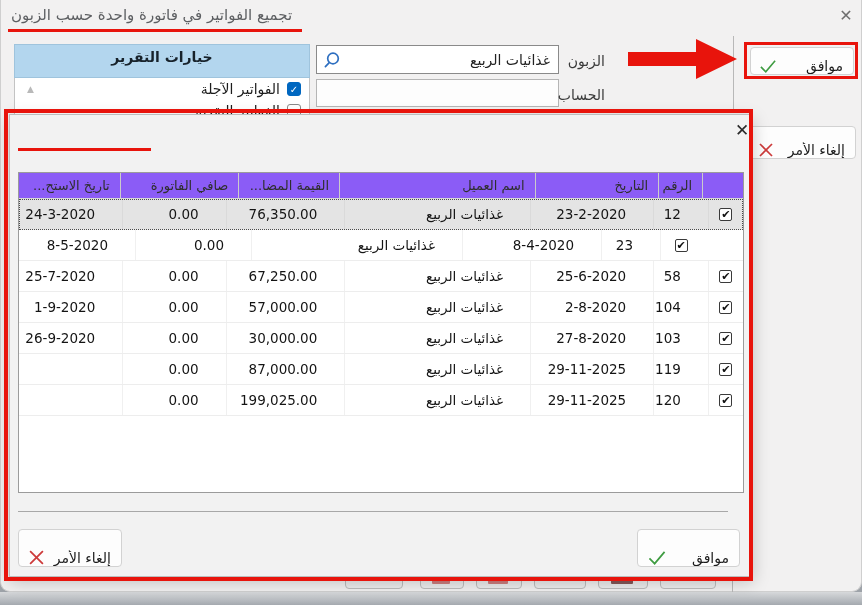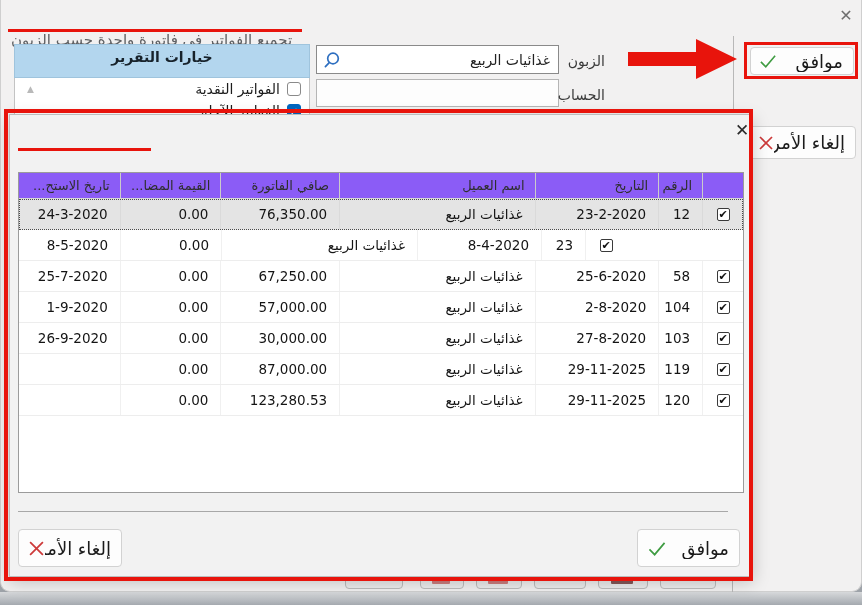--- a/index.html
+++ b/index.html
@@ -7,21 +7,21 @@
   body { font-family: "DejaVu Sans", sans-serif; background: #9ea3a9; position: relative; }
 
   .screen { position: absolute; inset: 0; }
 
   
   .window { position: absolute; left: 0; top: 0; width: 862px; height: 592px;
     background: #f2f1f1; border-radius: 0 0 10px 10px; border: 1px solid #cfcfcf; border-top: none; z-index: 1; }
   .footer-strip { position: absolute; left: 0; top: 592px; width: 862px; height: 13px;
     background: linear-gradient(#d7d9db, #a4a9af); z-index: 0; }
 
-  .win-title { position: absolute; left: 10px; top: 6px; font-size: 15px; color: #5d5f62; direction: rtl; white-space: nowrap; margin-top: 25px; }
+  .win-title { position: absolute; left: 10px; top: 6px; font-size: 15px; color: #5d5f62; direction: rtl; white-space: nowrap; }
   .win-close { position: absolute; left: 833px; top: 4px; width: 24px; height: 24px; font-size: 16px;
     color: #6f6f6f; text-align: center; line-height: 24px; cursor: default; }
 
   
   .options-panel { position: absolute; left: 13px; top: 44px; width: 296px; }
   .options-header { height: 34px; background: #b3d6ee; border: 1px solid #9fc4dd; font-weight: bold;
     font-size: 14px; color: #17222b; text-align: center; line-height: 25px; direction: rtl; }
   .options-list { position: relative; height: 46px; background: #ffffff; border: 1px solid #c3c3c3; border-top: none; overflow: hidden; }
   .scroll-up { position: absolute; left: 12px; top: 6px; font-size: 9px; color: #b9b9b9; }
   .opt-item { display: flex; flex-direction: row; justify-content: flex-end; align-items: center;
@@ -39,22 +39,22 @@
     font-size: 14px; color: #222; direction: rtl; text-align: right; padding: 0 8px; background: transparent; }
   .label-customer { position: absolute; left: 562px; top: 53px; width: 42px; font-size: 14px; color: #3a3a3a; direction: rtl; }
   .account-field { position: absolute; left: 315px; top: 79px; width: 243px; height: 28px;
     background: #fdfdfd; border: 1px solid #b5b5b5; }
   .label-account { position: absolute; left: 558px; top: 87px; width: 46px; font-size: 14px; color: #3a3a3a; direction: rtl; }
 
   .vdivider { position: absolute; left: 732px; top: 36px; width: 1px; height: 74px; background: #b8b8b8; }
   .vdivider2 { position: absolute; left: 731px; top: 581px; width: 1px; height: 11px; background: #b8b8b8; z-index: 2; }
 
   
-  .btn { display: flex; align-items: center; background: #fdfdfd; border: 1px solid #d2d2d2; border-radius: 4px;
-    font-family: "DejaVu Sans", sans-serif; font-size: 18px; color: #1b1b1b; cursor: default; overflow: hidden; }
+  .btn { display: flex; align-items: flex-end; background: #fdfdfd; border: 1px solid #d2d2d2; border-radius: 4px;
+    font-family: "DejaVu Sans", sans-serif; font-size: 14px; color: #1b1b1b; cursor: default; overflow: hidden; }
   .btn svg { flex: 0 0 auto; }
   .btn .btn-label { flex: 1; direction: rtl; white-space: nowrap; overflow: hidden; padding: 0 10px 0 4px; text-align: right; }
 
   .btn-ok-main { position: absolute; left: 749px; top: 47px; width: 104px; height: 28px; padding-left: 8px; }
   .btn-cancel-main { position: absolute; left: 748px; top: 126px; width: 107px; height: 33px; padding-left: 8px; z-index: 2; }
 
   
   .bg-hint { position: absolute; top: 573px; height: 16px; background: #ececec; border: 1px solid #bcbcbc; border-radius: 4px; z-index: 2; }
   .bg-hint .mark { position: absolute; left: 25%; top: 4px; width: 45%; height: 6px; background: #c05050; opacity: .7; border-radius: 1px; }
 
@@ -63,21 +63,21 @@
     border: 1px solid #bdbdbd; box-shadow: 0 5px 16px rgba(0,0,0,.22); z-index: 5; }
   .dlg-title { position: absolute; left: 12px; top: 9px; font-size: 15px; color: #161616; direction: rtl; white-space: nowrap; }
   .dlg-close { position: absolute; left: 720px; top: 3px; width: 24px; height: 24px; font-size: 17px; color: #2b2b2b;
     text-align: center; line-height: 24px; }
 
   .table { position: absolute; left: 8px; top: 57px; width: 726px; height: 321px; background: #fff; border: 1px solid #9b9b9b; }
   .thead { display: flex; height: 26px; border-bottom: 1px solid #d6d6d6; background: #8b5cf6; }
   .th { font-size: 13px; color: #2e2e2e; direction: rtl; white-space: nowrap; overflow: hidden;
     border-left: 1px solid #cbcbcb; line-height: 25px; text-align: right; padding: 0 10px 0 2px; }
   .th:first-child { border-left: none; }
-  .trow { display: flex; height: 31px; border-bottom: 1px solid #ededed; background: #fff; }
+  .trow { display: flex; height: 31px; border-bottom: 1px solid #ededed; background: #fff; gap: 15px; }
   .td { font-size: 13.5px; color: #141414; direction: rtl; white-space: nowrap; overflow: hidden;
     border-left: 1px solid #f0f0f0; line-height: 30px; text-align: right; padding: 0 12px 0 2px; }
   .td:first-child { border-left: none; }
   .trow.selected { background: #e4e4e4; outline: 1px dotted #4a4a4a; outline-offset: -1px; }
   .trow.selected .td { border-left-color: #dadada; }
 
   .c-due  { width: 101px; }
   .c-vat  { width: 101px; }
   .c-net  { width: 119px; }
   .c-name { width: 196px; padding-left: 12px; }
@@ -121,26 +121,26 @@
 
   <div class="window">
     <div class="win-title">تجميع الفواتير في فاتورة واحدة حسب الزبون</div>
     <div class="win-close">✕</div>
 
     <div class="options-panel">
       <div class="options-header">خيارات التقرير</div>
       <div class="options-list" id="options-list">
         <span class="scroll-up">▲</span>
       <div class="opt-item">
+            <span class="opt-label">الفواتير الآجلة</span>
+            <span class="opt-check checked">✓</span>
+          </div>
+          <div class="opt-item">
             <span class="opt-label">الفواتير النقدية</span>
             <span class="opt-check"></span>
-          </div>
-          <div class="opt-item">
-            <span class="opt-label">الفواتير الآجلة</span>
-            <span class="opt-check checked">✓</span>
           </div>
         </div>
     </div>
 
     <div class="search-field">
       <svg width="18" height="18" viewBox="0 0 18 18">
         <circle cx="10" cy="7.5" r="5.3" fill="none" stroke="#2e6fc0" stroke-width="1.7"></circle>
         <line x1="6" y1="11.8" x2="2.4" y2="15.6" stroke="#2e6fc0" stroke-width="1.7" stroke-linecap="round"></line>
       </svg>
       <input class="search-input" value="غذائيات الربيع" style="">
@@ -168,22 +168,22 @@
       <span class="btn-label">إلغاء الأمر</span>
     </button>
   </div>
 
   <div class="dialog">
     <div class="dlg-close">✕</div>
 
     <div class="table" id="invoice-table">
       <div class="thead" id="invoice-thead">
           <div class="th c-due">تاريخ الاستح...</div>
+          <div class="th c-net">صافي الفاتورة</div>
           <div class="th c-vat">القيمة المضا...</div>
-          <div class="th c-net">صافي الفاتورة</div>
           <div class="th c-name">اسم العميل</div>
           <div class="th c-date">التاريخ</div>
           <div class="th c-num">الرقم</div>
           <div class="th c-chk"></div>
         </div>
       <div id="invoice-tbody">
           <div class="trow selected">
             <div class="td c-due">24-3-2020</div>
             <div class="td c-vat">0.00</div>
             <div class="td c-net">76,350.00</div>
@@ -244,21 +244,21 @@
             <div class="td c-name">غذائيات الربيع</div>
             <div class="td c-date">29-11-2025</div>
             <div class="td c-num">119</div>
             <div class="td c-chk">
               <span class="row-check">✔</span>
             </div>
           </div>
           <div class="trow">
             <div class="td c-due"></div>
             <div class="td c-vat">0.00</div>
-            <div class="td c-net">123,280.53</div>
+            <div class="td c-net">199,025.00</div>
             <div class="td c-name">غذائيات الربيع</div>
             <div class="td c-date">29-11-2025</div>
             <div class="td c-num">120</div>
             <div class="td c-chk">
               <span class="row-check">✔</span>
             </div>
           </div>
         </div>
     </div>
 

